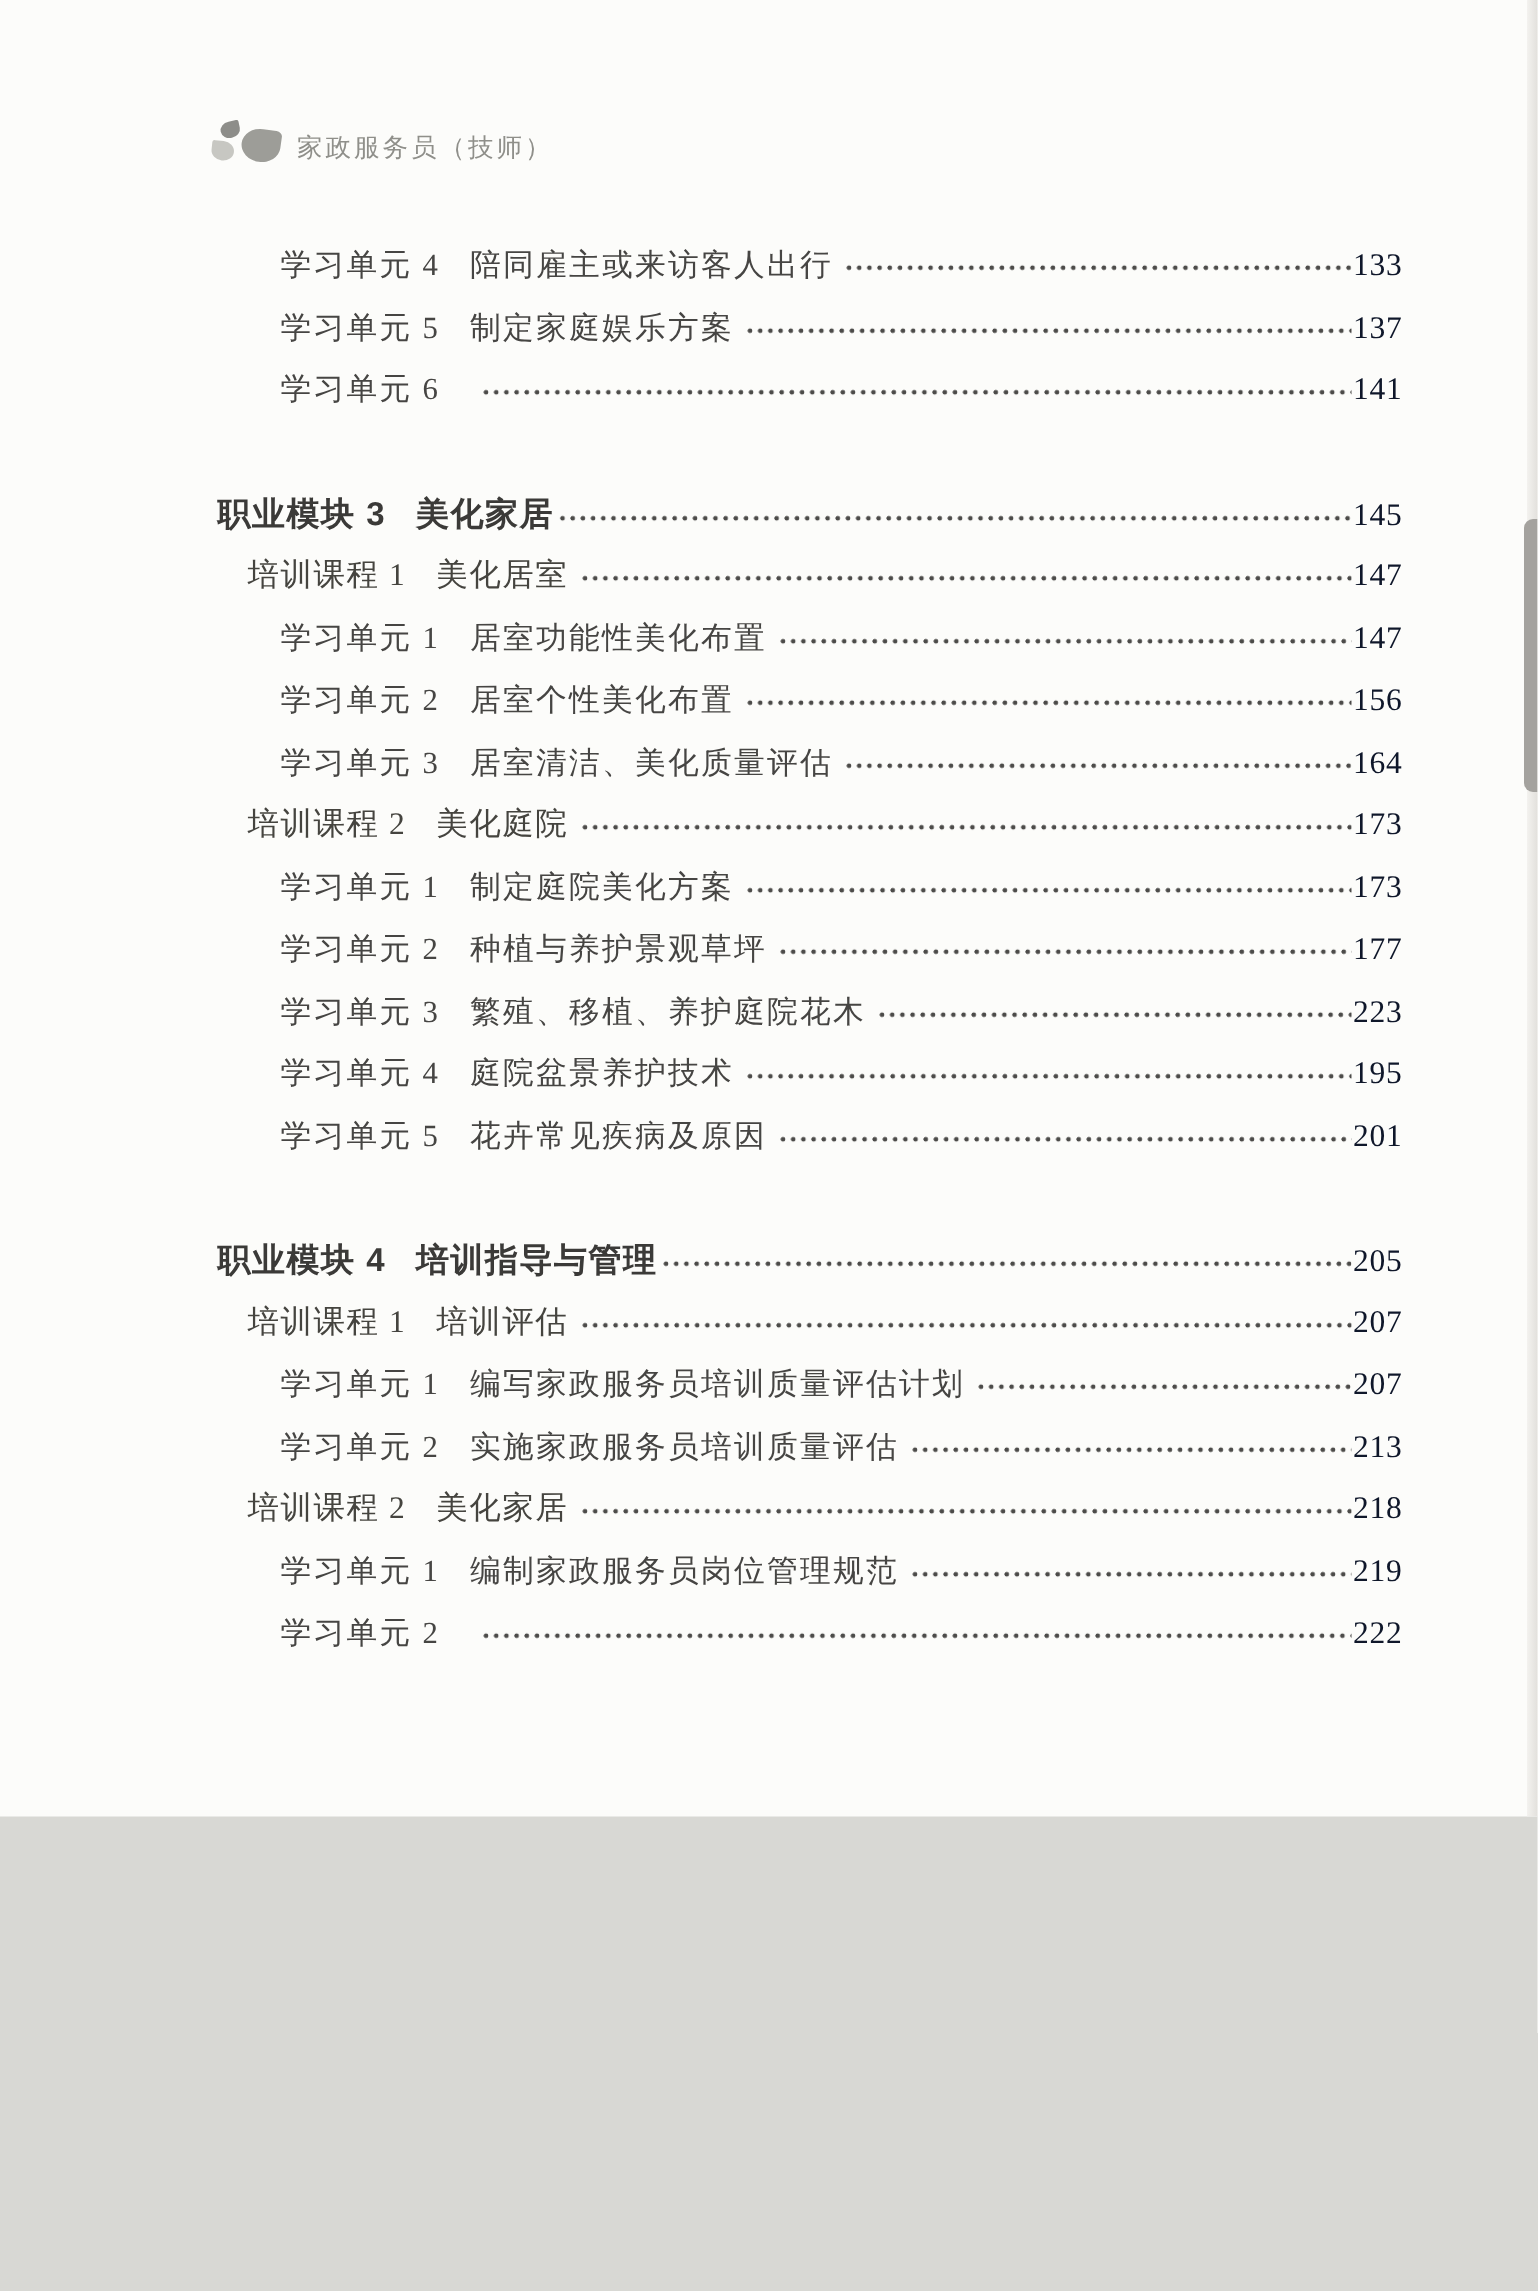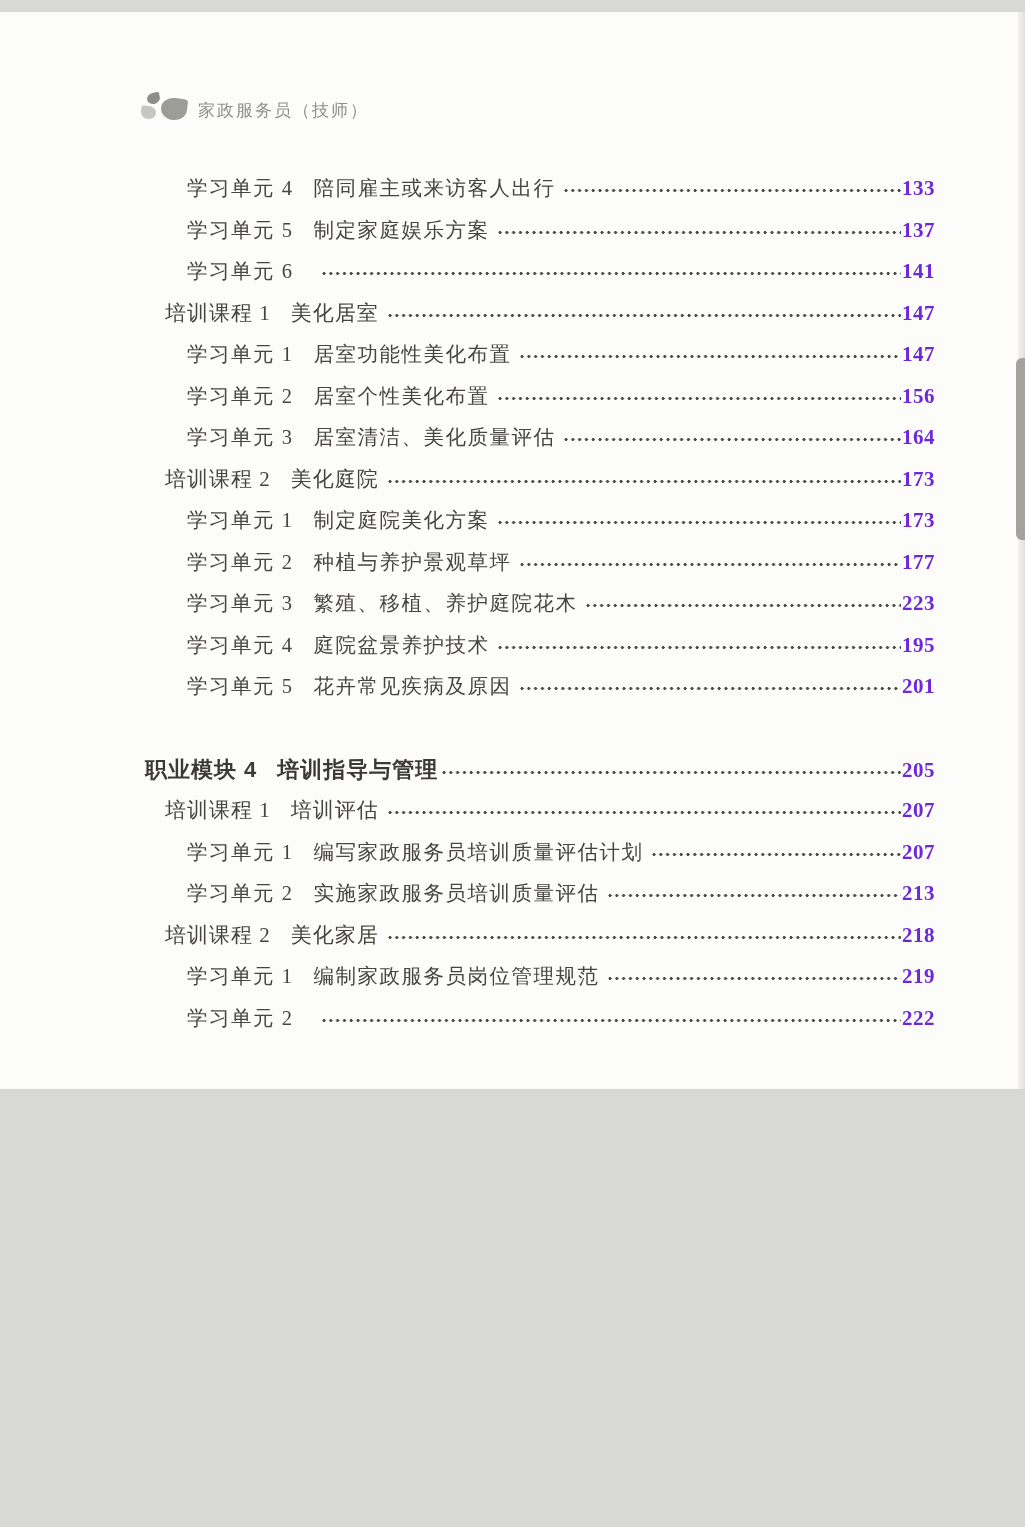--- a/index.html
+++ b/index.html
@@ -3,22 +3,22 @@
 <meta charset="utf-8">
 <style>
   html, body { margin: 0; padding: 0; }
   body {
     background: #d8d8d4;
     font-family: "Liberation Serif", "DejaVu Serif", serif;
   }
   .page {
     position: relative;
     width: 1025px;
-    height: 1077px;
-    margin: 12px auto;
+    height: 1211px;
+    margin: 0 auto;
     background: #fcfcfa;
     overflow: hidden;
     color: #3f3e3c;
   }
 
   
   .scan-edge {
     position: absolute; right: 0; top: 0; bottom: 0; width: 7px;
     background: linear-gradient(to left, #e2e0dc, #f3f2ef);
   }
@@ -101,24 +101,24 @@
     height: 9px;
     margin-left: 8px;
     margin-right: 1px;
     background-image: radial-gradient(circle at 3px 4.5px, #4c4b49 1.35px, rgba(0,0,0,0) 1.75px);
     background-size: 6.8px 9px;
     background-repeat: repeat-x;
   }
   .toc-row.module .leader { margin-left: 3px; }
   .toc-page {
     font-family: "Liberation Serif", "DejaVu Serif", serif;
-    font-weight: 700;
+    font-weight: 400;
     font-size: 21px;
     letter-spacing: 0.5px;
-    color: #6d28d9;
+    color: #0f172a;
     text-align: right;
   }
 
   
   .folio {
     position: absolute;
     left: 146px; top: 1440px;
     font-family: "Liberation Serif", "DejaVu Serif", serif;
     font-size: 21px;
     color: #5c5b59;
@@ -152,20 +152,26 @@
     <span class="toc-label">学习单元 5</span>
     <span class="toc-title">制定家庭娱乐方案</span>
     <span class="leader"></span>
     <span class="toc-page">137</span>
   </div>
       <div class="toc-row unit">
     <span class="toc-label">学习单元 6</span>
     <span class="leader"></span>
     <span class="toc-page">141</span>
   </div>
+      <div class="toc-row module">
+    <span class="toc-label">职业模块 3</span>
+    <span class="toc-title">美化家居</span>
+    <span class="leader"></span>
+    <span class="toc-page">145</span>
+  </div>
       <div class="toc-row course">
     <span class="toc-label">培训课程 1</span>
     <span class="toc-title">美化居室</span>
     <span class="leader"></span>
     <span class="toc-page">147</span>
   </div>
       <div class="toc-row unit">
     <span class="toc-label">学习单元 1</span>
     <span class="toc-title">居室功能性美化布置</span>
     <span class="leader"></span>

